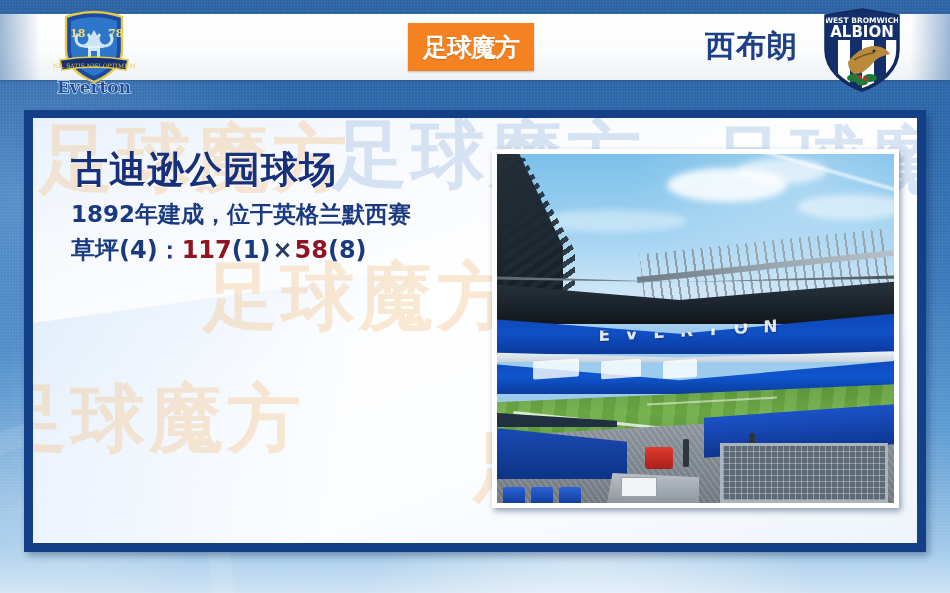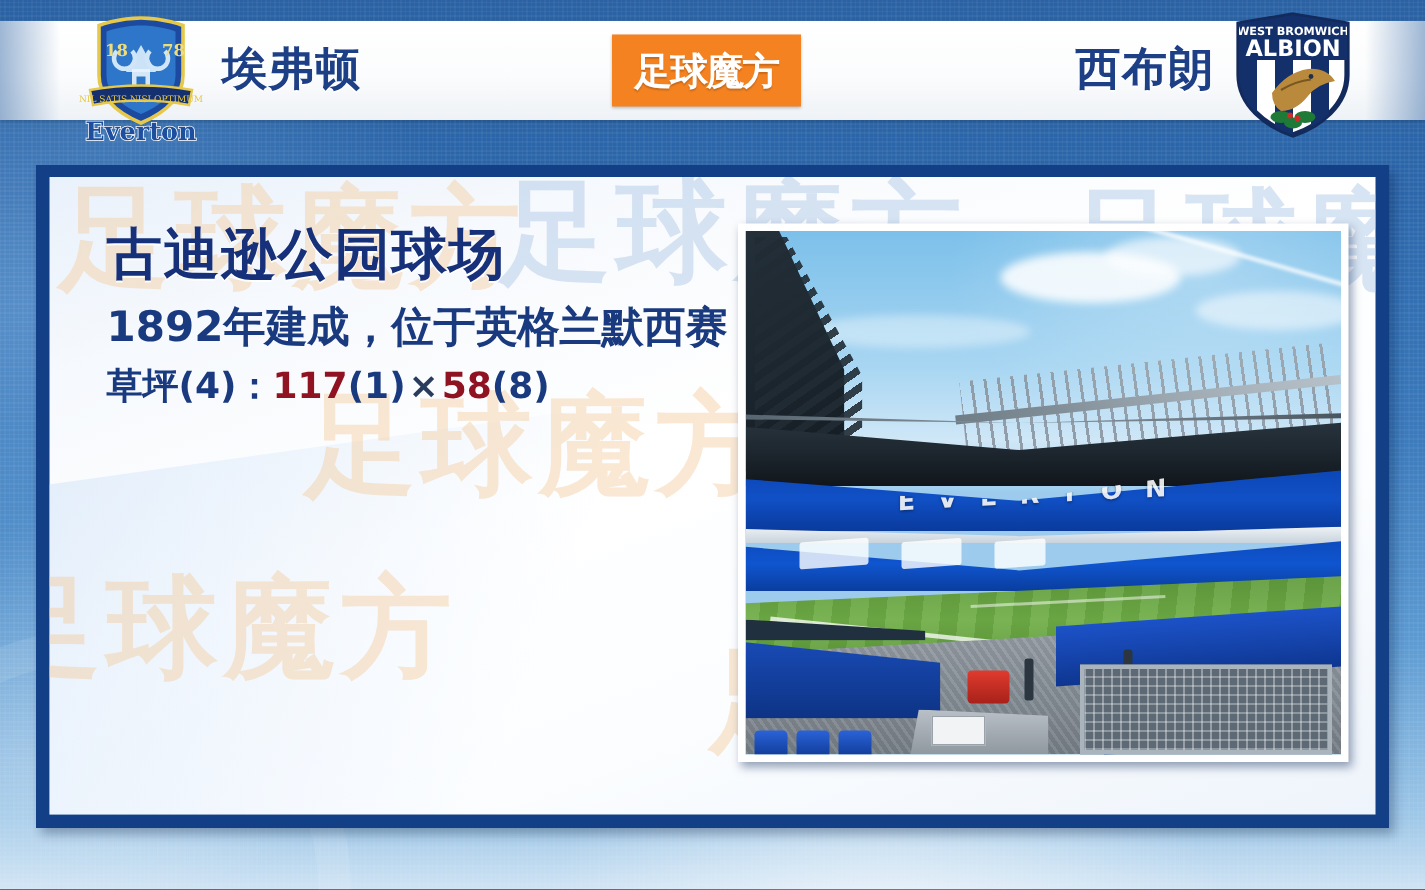--- a/index.html
+++ b/index.html
@@ -62,21 +62,21 @@
     color:#fff;font-weight:bold;font-size:25px;letter-spacing:-1px;
     font-family:"DejaVu Sans","Liberation Sans",sans-serif;
     text-shadow:0 1px 1px rgba(0,0,0,.18);
   }
   .team-name{
     position:absolute;top:26px;font-size:30px;font-weight:bold;color:#1d3f86;
     font-family:"DejaVu Sans","Liberation Sans",sans-serif;letter-spacing:1px;
     text-shadow:0 1px 0 rgba(255,255,255,.8);z-index:5;
   }
   .team-home{left:148px;}
-  .team-away{right:140px;}
+  .team-away{right:152px;}
 
   
   .crest{position:absolute;top:4px;z-index:7;width:96px;height:92px;}
   .crest-home{left:46px;}
   .crest-away{right:40px;}
 
   
   .frame{
     position:absolute;left:24px;top:110px;width:902px;height:442px;
     background:#133f86;
@@ -113,21 +113,21 @@
   .info{
     position:absolute;left:38px;top:30px;width:430px;z-index:4;
     font-family:"DejaVu Sans","Liberation Sans",sans-serif;
   }
   .venue-title{
     font-size:37px;font-weight:bold;color:#16307a;letter-spacing:1px;
     margin:0 0 6px 0;line-height:1.18;
     text-shadow:0 1px 0 rgba(255,255,255,.9);
   }
   .desc{
-    font-size:28px;font-weight:bold;color:#1a3a80;line-height:1.42;
+    font-size:23px;font-weight:bold;color:#1a3a80;line-height:1.42;
     margin:0 0 2px 0;letter-spacing:0px;
   }
   .row{
     font-size:24px;font-weight:bold;color:#1a3a80;line-height:1.52;
     white-space:nowrap;letter-spacing:0px;
   }
   .val{color:#8f1320;}
   .sep{color:#1a3a80;}
   .times{color:#2a3c5e;font-weight:bold;padding:0 2px;}
 
@@ -346,21 +346,20 @@
         <path d="M32 30 a7 7 0 1 0 10 0" fill="none" stroke="#cfe6f8" stroke-width="3"></path>
         <path d="M54 30 a7 7 0 1 0 10 0" fill="none" stroke="#cfe6f8" stroke-width="3"></path>
         <text x="24" y="33" font-size="11" font-weight="bold" fill="#f0dc7a" font-family="DejaVu Serif, serif">18</text>
         <text x="62" y="33" font-size="11" font-weight="bold" fill="#f0dc7a" font-family="DejaVu Serif, serif">78</text>
         <path d="M14 56 Q48 50 82 56 L80 66 Q48 60 16 66 Z" fill="#15306e" stroke="#e6c84a" stroke-width="1.6"></path>
         <text x="48" y="64" font-size="6" fill="#e6c84a" text-anchor="middle" font-family="DejaVu Serif, serif">NIL SATIS NISI OPTIMUM</text>
         <text x="48" y="89" font-size="17" font-weight="bold" fill="#1e4f9e" text-anchor="middle" stroke="#ffffff" stroke-width="1" paint-order="stroke" font-family="DejaVu Serif, serif">Everton</text>
       </g>
     </svg>
 
-    <div class="team-name team-home">埃弗顿</div>
 
     <div class="logo-center">
       <span>足球魔方</span>
     </div>
 
     <div class="team-name team-away">西布朗</div>
 
     <svg class="crest crest-away" viewBox="0 0 96 92">
       <defs>
         <clipPath id="shieldClip">

